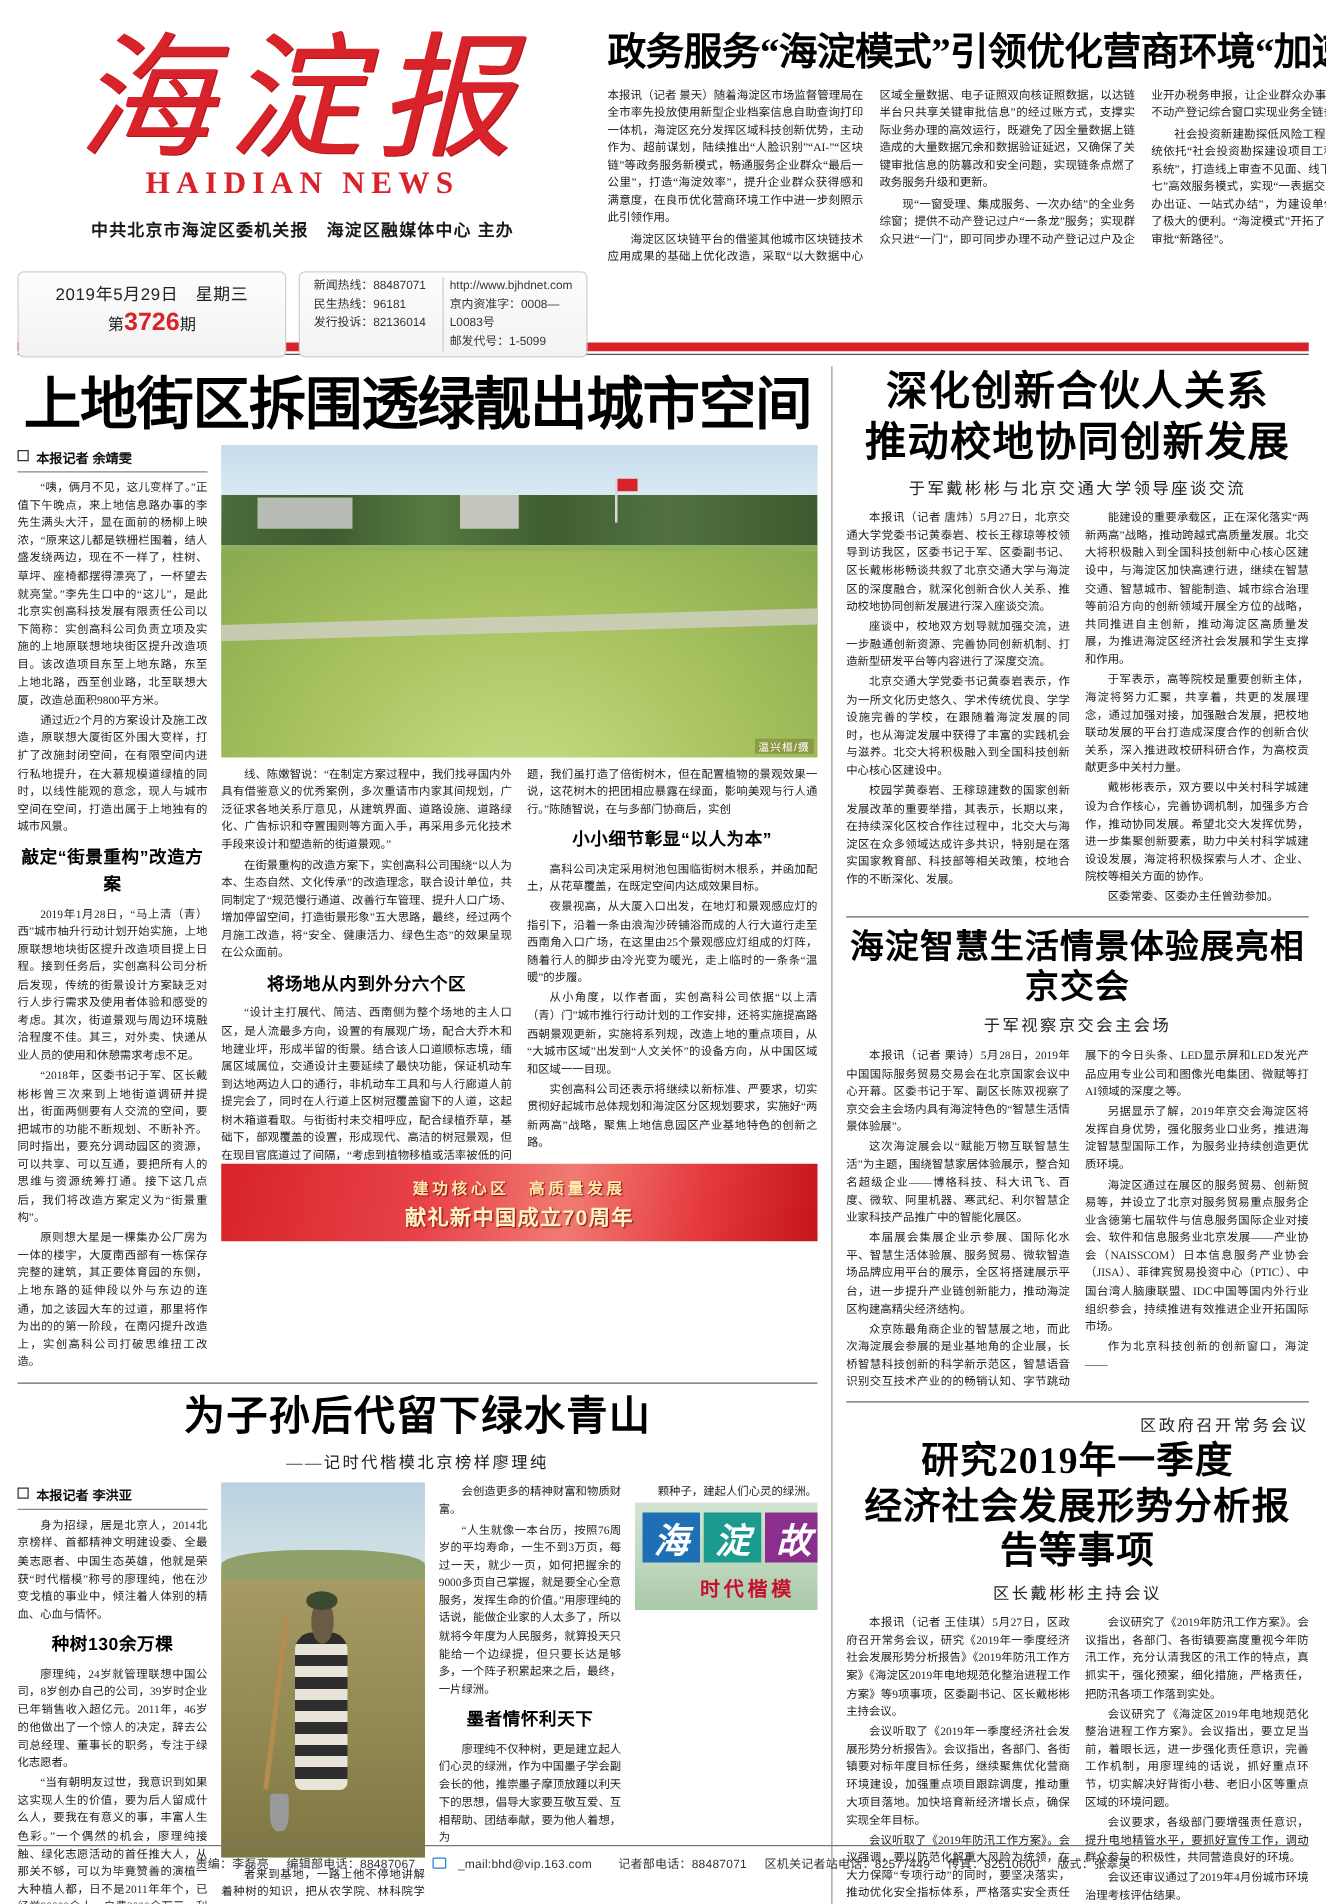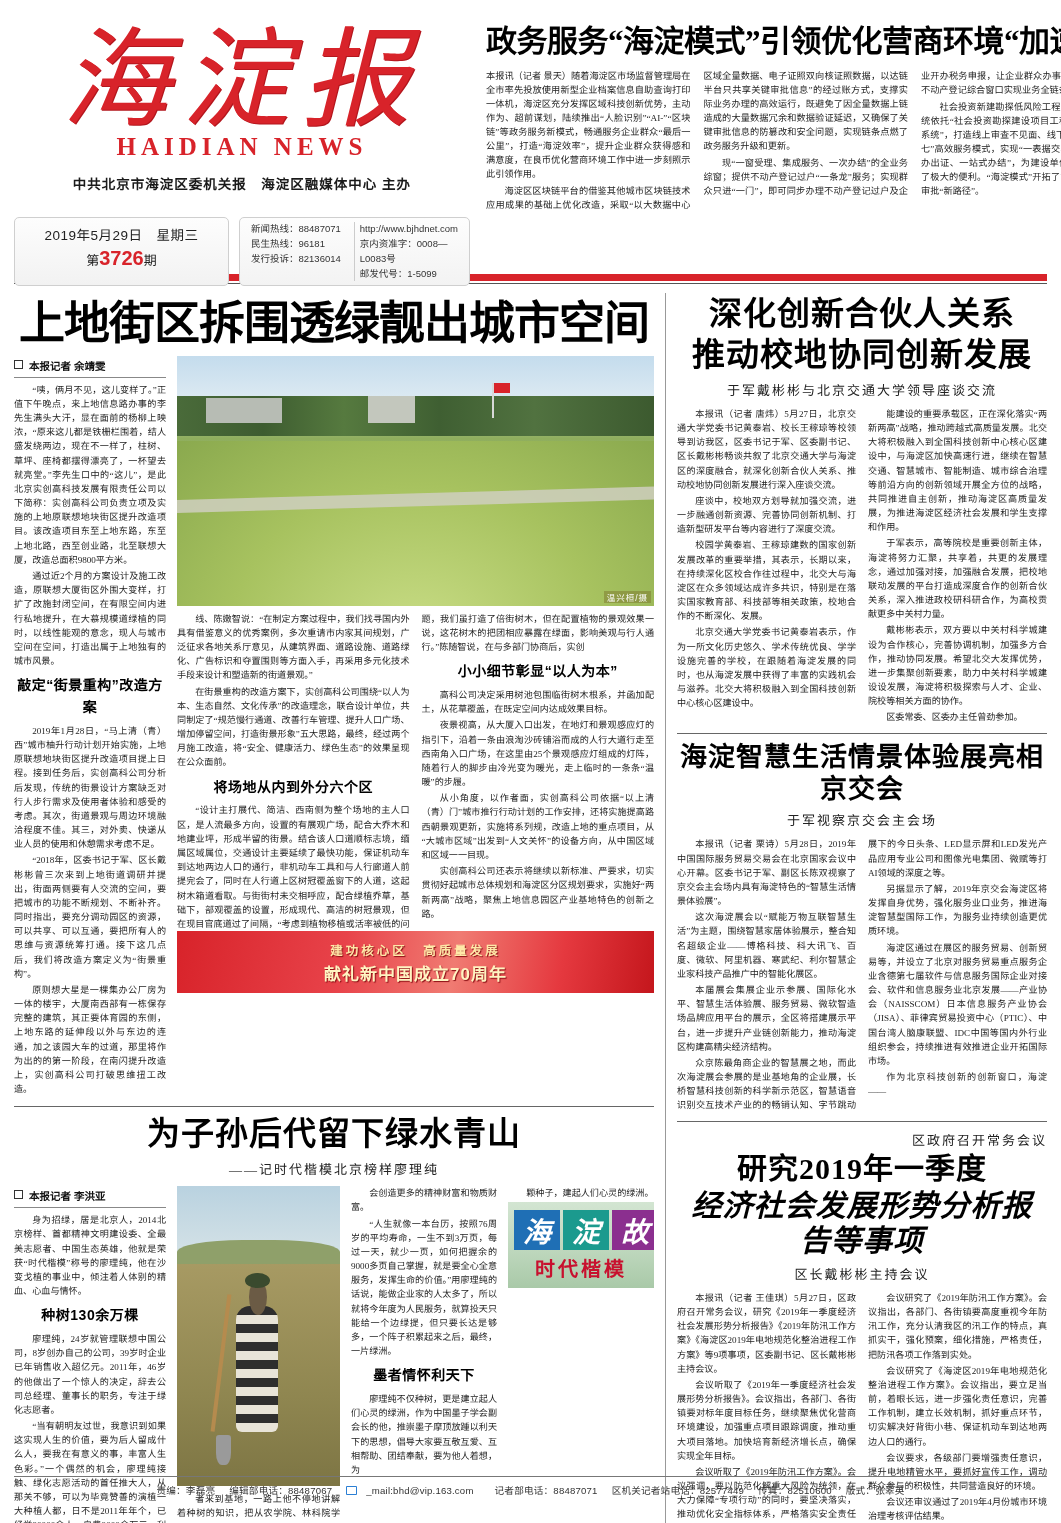--- a/index.html
+++ b/index.html
@@ -150,22 +150,22 @@
 
   .logo-story{height:86px;position:relative;overflow:hidden;
     background:linear-gradient(#d3e5d2,#bcd6bb 60%,#a9c9a8);}
   .logo-story .tiles{position:absolute;left:6px;top:8px;display:flex;gap:3px;}
   .logo-story .tile{width:46px;height:40px;display:flex;align-items:center;justify-content:center;
     font-size:28px;font-weight:700;color:#fff;font-family:"Liberation Serif","DejaVu Serif",serif;
     font-style:italic;}
   .logo-story .t1{background:#1f6fb5;}
   .logo-story .t2{background:#1b9a8e;}
   .logo-story .t3{background:#8b2f8f;}
-  .logo-story .sub{position:absolute;left:0;bottom:6px;width:100%;text-align:center;
-    color:#c8102e;font-size:20px;font-weight:700;letter-spacing:3px;
+  .logo-story .sub{position:absolute;left:17px;bottom:6px;width:100%;text-align:center;
+    color:#c8102e;font-size:16px;font-weight:700;letter-spacing:3px;
     font-family:"Liberation Sans","DejaVu Sans",sans-serif;}
 
   .two-col{columns:2;column-gap:12px;}
   .dividerline{height:1px;background:#666;margin:8px 0;}
 
   
   .art-flow{display:flex;gap:11px;}
   .flow-c{flex:1;}
 
   
@@ -340,22 +340,22 @@
 
     <div class="col-right">
 
       <h1 class="serif-hl">深化创新合伙人关系</h1>
       <h1 class="serif-hl">推动校地协同创新发展</h1>
       <div class="sub-hl">于军戴彬彬与北京交通大学领导座谈交流</div>
 
       <div class="txt two-col">
         <p>本报讯（记者 唐炜）5月27日，北京交通大学党委书记黄泰岩、校长王稼琼等校领导到访我区，区委书记于军、区委副书记、区长戴彬彬畅谈共叙了北京交通大学与海淀区的深度融合，就深化创新合伙人关系、推动校地协同创新发展进行深入座谈交流。</p>
         <p>座谈中，校地双方划导就加强交流，进一步融通创新资源、完善协同创新机制、打造新型研发平台等内容进行了深度交流。</p>
+        <p>北京交通大学党委书记黄泰岩表示，作为一所文化历史悠久、学术传统优良、学学设施完善的学校，在跟随着海淀发展的同时，也从海淀发展中获得了丰富的实践机会与滋养。北交大将积极融入到全国科技创新中心核心区建设中。</p>
         <p>校园学黄泰岩、王稼琼建数的国家创新发展改革的重要举措，其表示，长期以来，在持续深化区校合作往过程中，北交大与海淀区在众多领域达成许多共识，特别是在落实国家教育部、科技部等相关政策，校地合作的不断深化、发展。</p>
-        <p>北京交通大学党委书记黄泰岩表示，作为一所文化历史悠久、学术传统优良、学学设施完善的学校，在跟随着海淀发展的同时，也从海淀发展中获得了丰富的实践机会与滋养。北交大将积极融入到全国科技创新中心核心区建设中。</p>
         <p>能建设的重要承载区，正在深化落实“两新两高”战略，推动跨越式高质量发展。北交大将积极融入到全国科技创新中心核心区建设中，与海淀区加快高速行进，继续在智慧交通、智慧城市、智能制造、城市综合治理等前沿方向的创新领域开展全方位的战略，共同推进自主创新，推动海淀区高质量发展，为推进海淀区经济社会发展和学生支撑和作用。</p>
         <p>于军表示，高等院校是重要创新主体，海淀将努力汇聚，共享着，共更的发展理念，通过加强对接，加强融合发展，把校地联动发展的平台打造成深度合作的创新合伙关系，深入推进政校研科研合作，为高校贡献更多中关村力量。</p>
         <p>戴彬彬表示，双方要以中关村科学城建设为合作核心，完善协调机制，加强多方合作，推动协同发展。希望北交大发挥优势，进一步集聚创新要素，助力中关村科学城建设设发展，海淀将积极探索与人才、企业、院校等相关方面的协作。</p>
         <p>区委常委、区委办主任曾劲参加。</p>
       </div>
 
       <div class="dividerline"></div>
 
       <h1 class="serif-hl" style="font-size:27px;">海淀智慧生活情景体验展亮相京交会</h1>
       <div class="sub-hl">于军视察京交会主会场</div>
@@ -367,29 +367,29 @@
         <p>众京陈最角商企业的智慧展之地，而此次海淀展会参展的是业基地角的企业展，长桥智慧科技创新的科学新示范区，智慧语音识别交互技术产业的的畅销认知、字节跳动展下的今日头条、LED显示屏和LED发光产品应用专业公司和图像光电集团、微赋等打AI领域的深度之等。</p>
         <p>另据显示了解，2019年京交会海淀区将发挥自身优势，强化服务业口业务，推进海淀智慧型国际工作，为服务业持续创造更优质环境。</p>
         <p>海淀区通过在展区的服务贸易、创新贸易等，并设立了北京对服务贸易重点服务企业含德第七届软件与信息服务国际企业对接会、软件和信息服务业北京发展——产业协会（NAISSCOM）日本信息服务产业协会（JISA）、菲律宾贸易投资中心（PTIC）、中国台湾人脑康联盟、IDC中国等国内外行业组织参会，持续推进有效推进企业开拓国际市场。</p>
         <p>作为北京科技创新的创新窗口，海淀——</p>
       </div>
 
       <div class="dividerline"></div>
 
       <div class="kicker">区政府召开常务会议</div>
       <h1 class="serif-hl" style="font-size:30px;">研究2019年一季度</h1>
-      <h1 class="serif-hl" style="font-size:30px;font-style:italic;">经济社会发展形势分析报告等事项</h1>
+      <h1 class="serif-hl" style="font-size:30px;">经济社会发展形势分析报告等事项</h1>
       <div class="sub-hl">区长戴彬彬主持会议</div>
 
       <div class="txt two-col">
         <p>本报讯（记者 王佳琪）5月27日，区政府召开常务会议，研究《2019年一季度经济社会发展形势分析报告》《2019年防汛工作方案》《海淀区2019年电地规范化整治进程工作方案》等9项事项，区委副书记、区长戴彬彬主持会议。</p>
         <p>会议听取了《2019年一季度经济社会发展形势分析报告》。会议指出，各部门、各街镇要对标年度目标任务，继续聚焦优化营商环境建设，加强重点项目跟踪调度，推动重大项目落地。加快培育新经济增长点，确保实现全年目标。</p>
         <p>会议听取了《2019年防汛工作方案》。会议强调，要以防范化解重大风险为统领，在大力保障“专项行动”的同时，要坚决落实，推动优化安全指标体系，严格落实安全责任制。</p>
         <p>会议研究了《2019年防汛工作方案》。会议指出，各部门、各街镇要高度重视今年防汛工作，充分认清我区的汛工作的特点，真抓实干，强化预案，细化措施，严格责任，把防汛各项工作落到实处。</p>
-        <p>会议研究了《海淀区2019年电地规范化整治进程工作方案》。会议指出，要立足当前，着眼长远，进一步强化责任意识，完善工作机制，建立长效机制，抓好重点环节，切实解决好背街小巷、保证机动车到达地两边人口的通行。</p>
+        <p>会议研究了《海淀区2019年电地规范化整治进程工作方案》。会议指出，要立足当前，着眼长远，进一步强化责任意识，完善工作机制，用廖理纯的话说，抓好重点环节，切实解决好背街小巷、老旧小区等重点区域的环境问题。</p>
         <p>会议要求，各级部门要增强责任意识，提升电地精管水平，要抓好宣传工作，调动群众参与的积极性，共同营造良好的环境。</p>
         <p>会议还审议通过了2019年4月份城市环境治理考核评估结果。</p>
 
       </div>
     </div>
   </div>
 
   <div class="footer">
     <span>责编：李磊亮</span><span>编辑部电话：88487067</span><span><i class="mailicon"></i><span>_mail:bhd@vip.163.com</span></span><span>记者部电话：88487071</span><span>区机关记者站电话：82577449</span><span>传真：82510600</span><span>版式：张翠英</span>
   </div>

